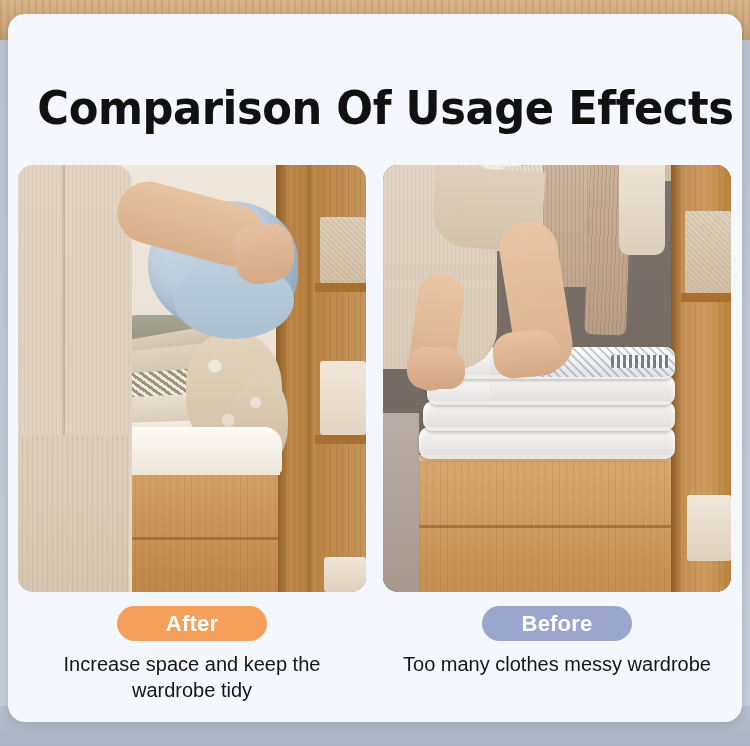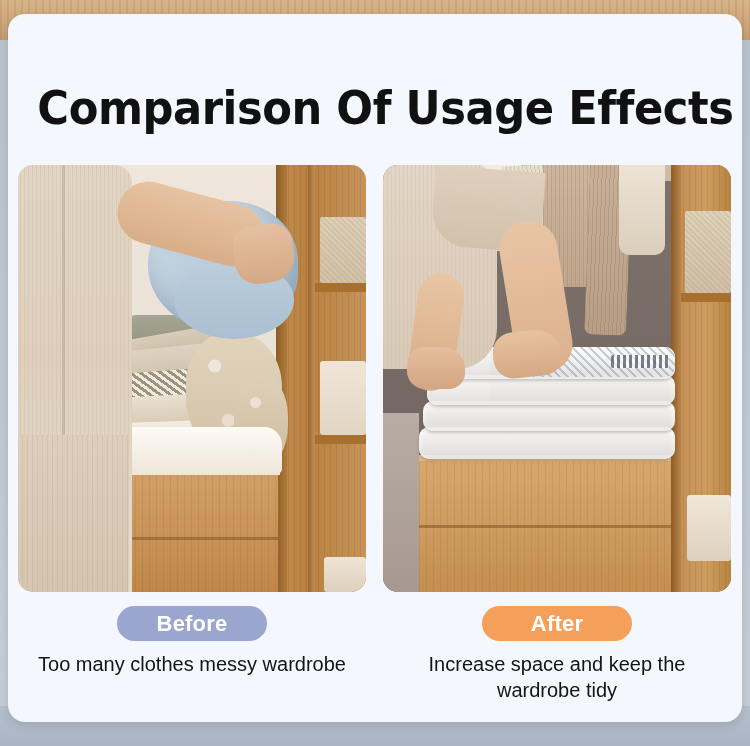--- a/index.html
+++ b/index.html
@@ -263,25 +263,25 @@
         <div class="R-hand1"></div>
         <div class="R-arm2"></div>
         <div class="R-hand2"></div>
       </div>
 
     </div>
 
     <div class="labels">
 
       <div class="col">
+        <div class="badge" style="background:#f5a05a">After</div>
+        <div class="caption">Increase space and keep the wardrobe tidy</div>
+      </div>
+
+      <div class="col">
         <div class="badge" style="background:#9ba6ce">Before</div>
         <div class="caption">Too many clothes messy wardrobe</div>
       </div>
 
-      <div class="col">
-        <div class="badge" style="background:#f5a05a">After</div>
-        <div class="caption">Increase space and keep the wardrobe tidy</div>
-      </div>
-
     </div>
 
   </div>
 </div>
 
 </body></html>

